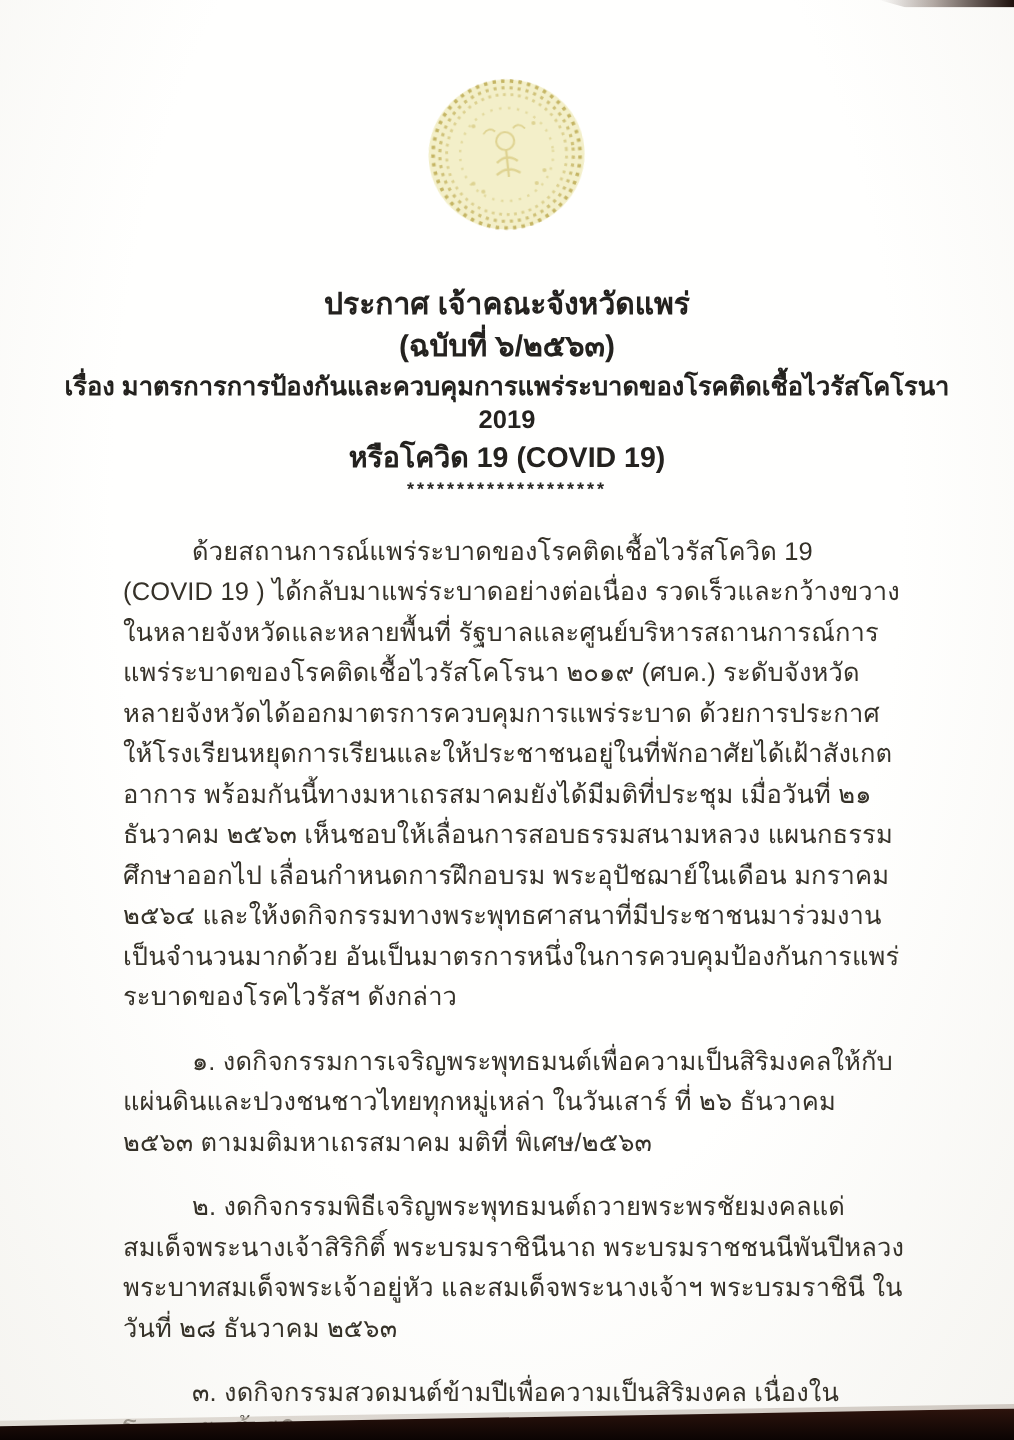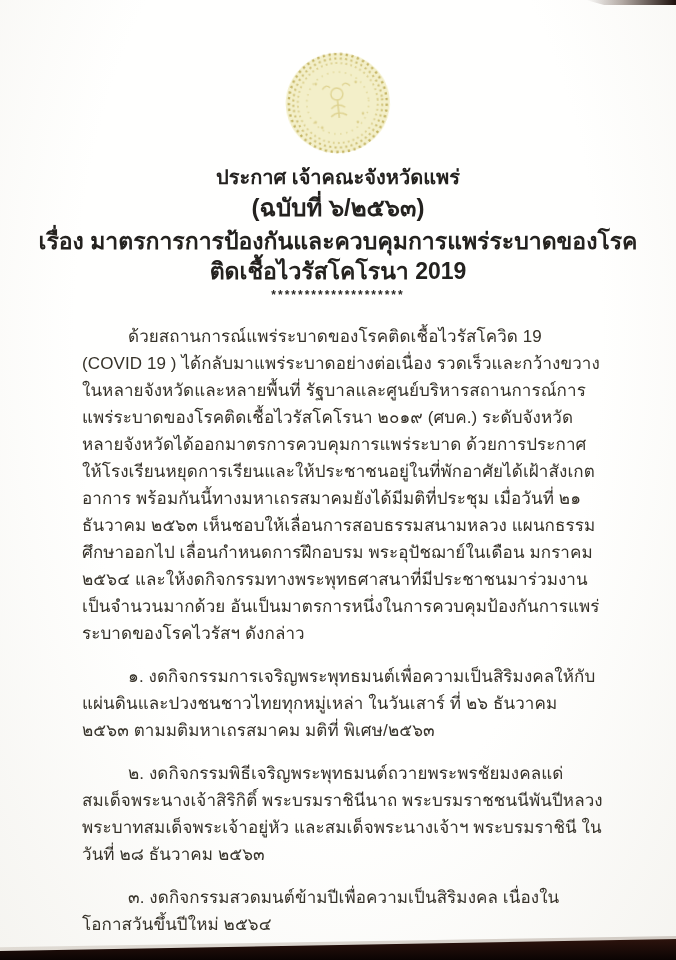--- a/index.html
+++ b/index.html
@@ -31,25 +31,25 @@
     clip-path:polygon(0 74%,100% 40%,100% 100%,0 100%);
   }
   .seal-wrap{
     padding-top:50px;text-align:center;height:110px;
   }
   .seal{
     display:inline-block;filter:blur(.4px);transform:rotate(-6deg);
   }
   .doc-header{
     text-align:center;color:#24221f;font-weight:700;
-    line-height:1.32;padding:4px 30px 0 30px;
+    line-height:1.32;padding:4px 30px 0 30px;margin-top:26px;
   }
   .doc-title{font-size:20px;}
-  .doc-issue{font-size:24px;margin-top:2px;}
-  .doc-subject{font-size:23px;margin-top:2px;}
+  .doc-issue{font-size:20px;margin-top:2px;}
+  .doc-subject{font-size:17px;margin-top:2px;}
   .doc-subject2{font-size:19px;margin-top:1px;}
   .separator{
     text-align:center;font-size:12px;font-weight:700;letter-spacing:2px;
     color:#2a2825;margin-top:3px;line-height:10px;
   }
   .doc-body{
     padding:7px 56px 0 66px;
     font-size:17px;line-height:27px;color:#363229;
     letter-spacing:.1px;
   }
@@ -85,20 +85,21 @@
             <circle cx="74" cy="34" r="1.4"></circle>
         </g>
       </svg>
     </span>
   </div>
 
   <div class="doc-header">
     <div class="doc-title">ประกาศ เจ้าคณะจังหวัดแพร่</div>
     <div class="doc-issue">(ฉบับที่ ๖/๒๕๖๓)</div>
     <div class="doc-subject">เรื่อง มาตรการการป้องกันและควบคุมการแพร่ระบาดของโรคติดเชื้อไวรัสโคโรนา 2019</div>
+    <div class="doc-subject2">หรือโควิด 19 (COVID 19)</div>
   </div>
 
   <div class="separator">********************</div>
 
   <div class="doc-body">
       <p class="para indent">ด้วยสถานการณ์แพร่ระบาดของโรคติดเชื้อไวรัสโควิด 19 (COVID 19 ) ได้กลับมาแพร่ระบาดอย่างต่อเนื่อง รวดเร็วและกว้างขวางในหลายจังหวัดและหลายพื้นที่ รัฐบาลและศูนย์บริหารสถานการณ์การแพร่ระบาดของโรคติดเชื้อไวรัสโคโรนา ๒๐๑๙ (ศบค.) ระดับจังหวัดหลายจังหวัดได้ออกมาตรการควบคุมการแพร่ระบาด ด้วยการประกาศให้โรงเรียนหยุดการเรียนและให้ประชาชนอยู่ในที่พักอาศัยได้เฝ้าสังเกตอาการ พร้อมกันนี้ทางมหาเถรสมาคมยังได้มีมติที่ประชุม เมื่อวันที่ ๒๑ ธันวาคม ๒๕๖๓ เห็นชอบให้เลื่อนการสอบธรรมสนามหลวง แผนกธรรมศึกษาออกไป เลื่อนกำหนดการฝึกอบรม พระอุปัชฌาย์ในเดือน มกราคม ๒๕๖๔ และให้งดกิจกรรมทางพระพุทธศาสนาที่มีประชาชนมาร่วมงานเป็นจำนวนมากด้วย อันเป็นมาตรการหนึ่งในการควบคุมป้องกันการแพร่ระบาดของโรคไวรัสฯ ดังกล่าว</p>
       <p class="para item">๑. งดกิจกรรมการเจริญพระพุทธมนต์เพื่อความเป็นสิริมงคลให้กับแผ่นดินและปวงชนชาวไทยทุกหมู่เหล่า ในวันเสาร์ ที่ ๒๖ ธันวาคม ๒๕๖๓ ตามมติมหาเถรสมาคม มติที่ พิเศษ/๒๕๖๓</p>
       <p class="para item">๒. งดกิจกรรมพิธีเจริญพระพุทธมนต์ถวายพระพรชัยมงคลแด่สมเด็จพระนางเจ้าสิริกิติ์ พระบรมราชินีนาถ พระบรมราชชนนีพันปีหลวง พระบาทสมเด็จพระเจ้าอยู่หัว และสมเด็จพระนางเจ้าฯ พระบรมราชินี ในวันที่ ๒๘ ธันวาคม ๒๕๖๓</p>
       <p class="para item">๓. งดกิจกรรมสวดมนต์ข้ามปีเพื่อความเป็นสิริมงคล เนื่องในโอกาสวันขึ้นปีใหม่ ๒๕๖๔</p>
       <p class="para item">๔. งดหรือเลื่อนกิจกรรมทางพระพุทธศาสนาที่มีประชาชนร่วมงานจำนวนมาก เช่น กิจกรรมการจัดงานวัด งานทำบุญสมโภช งานบุญประเพณีประจำปี และงานบุญประเพณีต่างๆ เป็นต้น</p>

